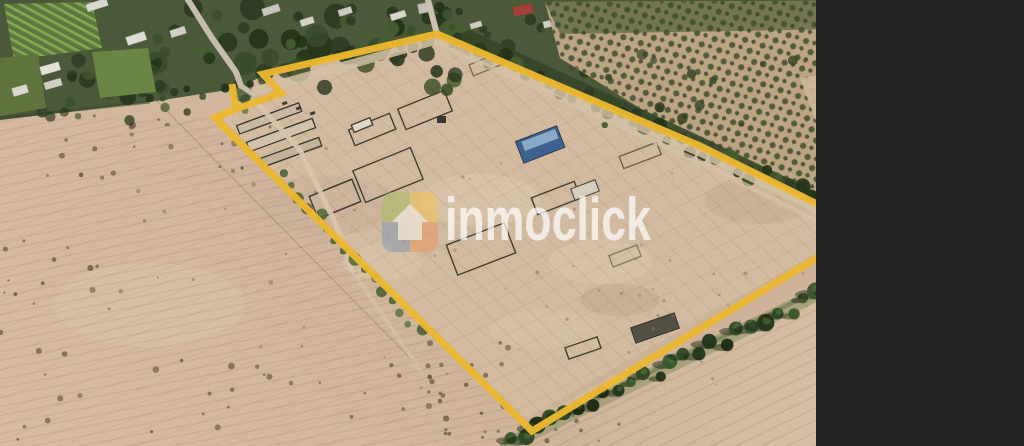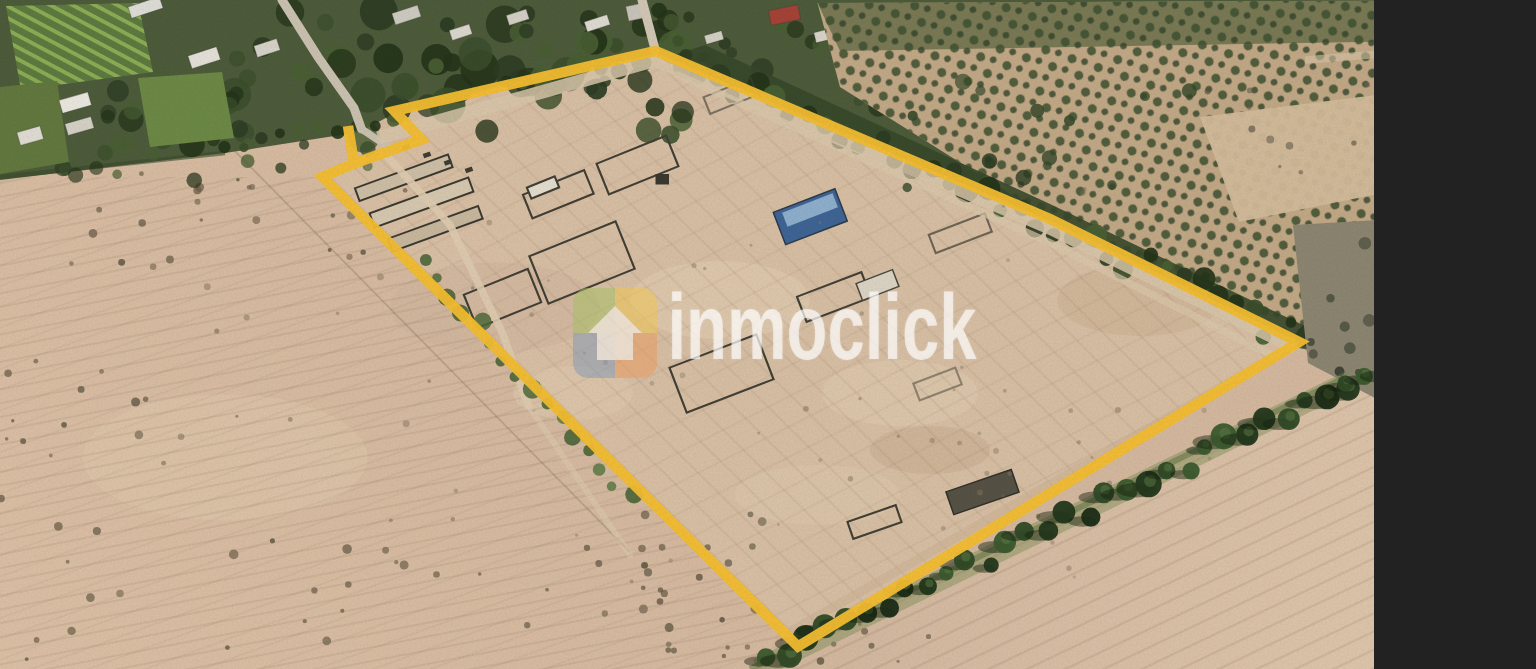--- a/index.html
+++ b/index.html
@@ -1,16 +1,16 @@
 <!DOCTYPE html>
 <html><head>
 <meta charset="utf-8">
 <style>
   html,body{margin:0;padding:0;background:#222;}
-  .stage{position:relative;width:916px;height:446px;overflow:hidden;
+  .stage{position:relative;width:816px;height:446px;overflow:hidden;
          background:#d8bfa6;font-family:"Liberation Sans",sans-serif;}
   .stage svg.scene{position:absolute;left:0;top:0;display:block;}
   .watermark{position:absolute;left:382px;top:192px;display:flex;align-items:flex-start;pointer-events:none;}
   .watermark-logo{width:56px;height:60px;opacity:.52;}
   .watermark-text{display:inline-block;margin-left:7px;margin-top:-4px;
     font-size:62px;font-weight:bold;line-height:1.0;letter-spacing:0px;
     color:rgba(255,255,255,0.62);transform:scaleX(.72);transform-origin:left top;
     text-shadow:0 0 2px rgba(255,255,255,.25);white-space:nowrap;}
 </style>
 </head>

